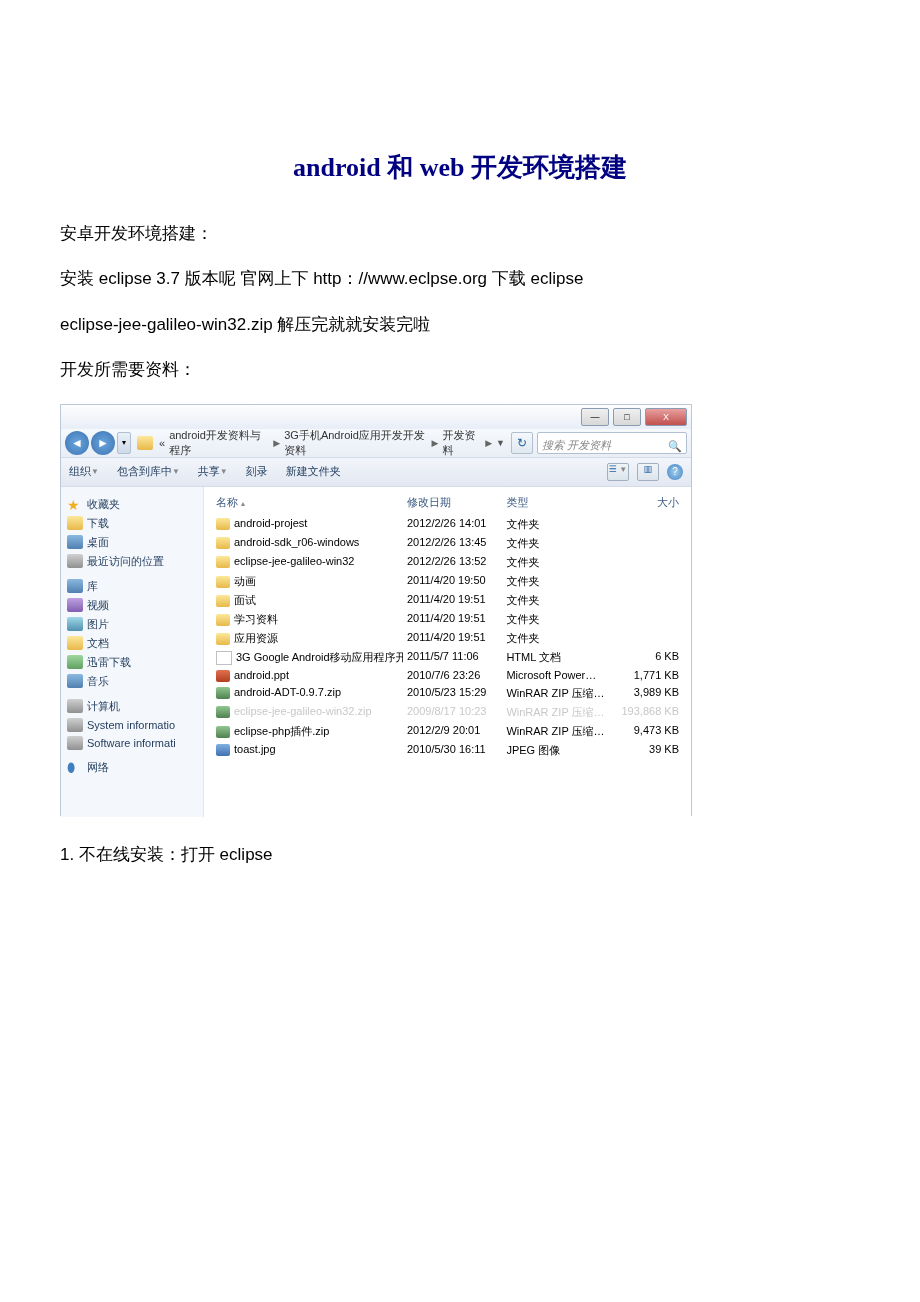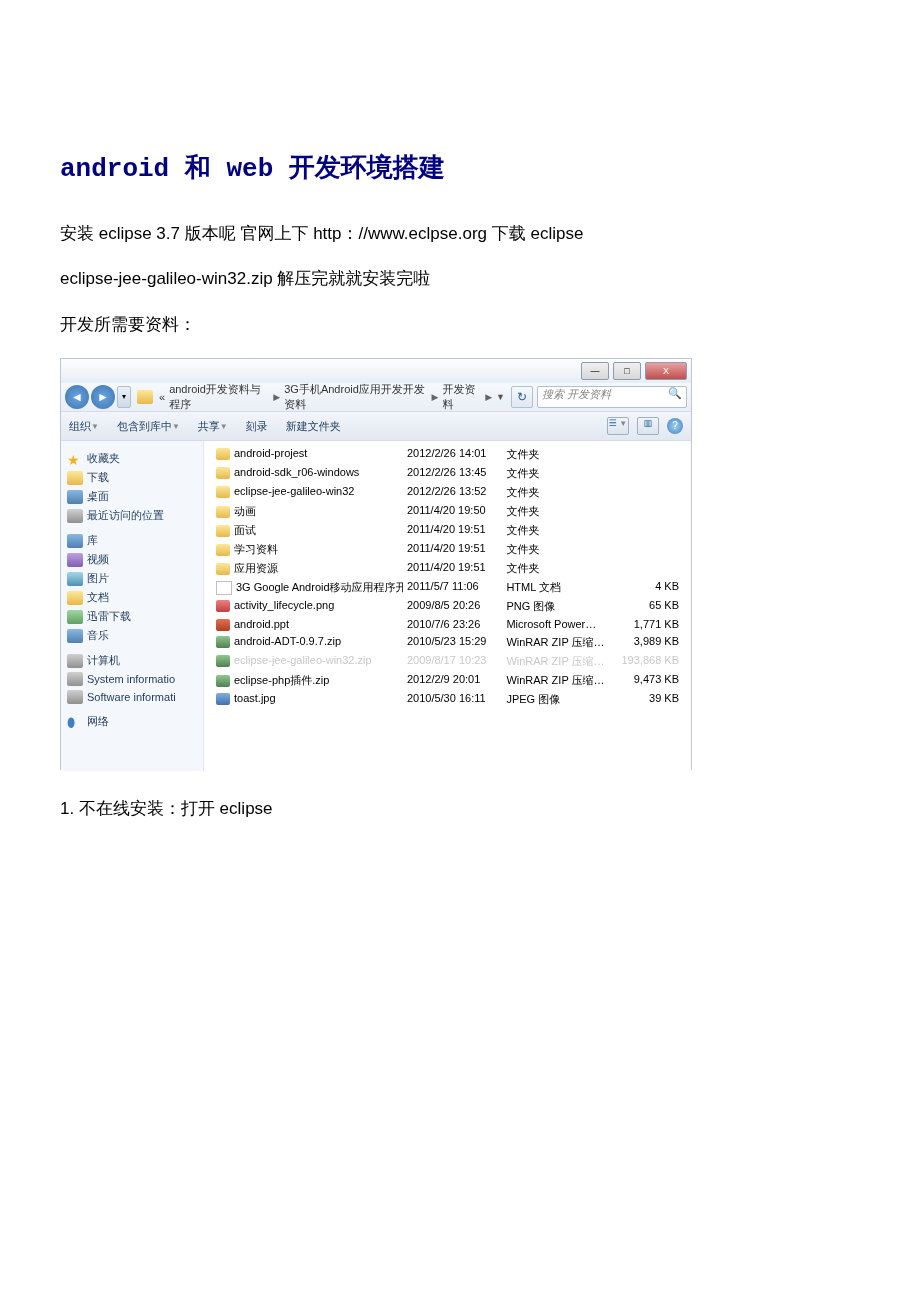--- a/index.html
+++ b/index.html
@@ -1,34 +1,34 @@
 <!DOCTYPE html>
 <html><head>
 <meta charset="utf-8">
 <style>
 body{margin:0;font-family:"Microsoft YaHei",SimSun,sans-serif;background:#fff;width:920px}
 .page{padding:70px 60px}
-.title{font-family:Liberation Mono, monospace;font-size:26px;font-weight:bold;color:#000080;margin:80px 0 30px}
+.title{font-family:Liberation Serif, serif;font-size:26px;font-weight:bold;color:#000080;text-align:center;margin:80px 0 30px}
 .para{font-size:17px;line-height:2.2;margin:8px 0;color:#000}
 .explorer{width:630px;height:410px;border:1px solid #bcc7d8;background:linear-gradient(#fff,#f3f6fb);margin:15px 0 20px;position:relative;font-size:11px}
 .titlebar{height:24px;background:linear-gradient(#fdfdfd,#e8eef7);display:flex;justify-content:flex-end;align-items:center}
 .winbtn{width:26px;height:16px;border:1px solid #8a9cb4;margin-right:4px;display:flex;align-items:center;justify-content:center;font-size:9px;border-radius:2px}
 .min{background:linear-gradient(#f0f0f0,#d8d8d8)}
 .max{background:linear-gradient(#f0f0f0,#d8d8d8)}
 .close{background:linear-gradient(#e8a0a0,#c0504d);color:#fff;width:40px}
 .addrbar{height:28px;background:linear-gradient(#f6f9fc,#e9eef6);display:flex;align-items:center;padding:0 4px;border-bottom:1px solid #d4dce8}
 .navbtn{width:24px;height:24px;border-radius:50%;background:radial-gradient(#6ba6e0,#3b73b0);margin-right:2px;display:flex;align-items:center;justify-content:center;color:#fff;font-size:12px}
 .navdrop{width:12px;height:20px;background:linear-gradient(#e8f0f8,#d0dae8);border:1px solid #b0c0d0;border-radius:2px;margin-right:6px;font-size:8px;text-align:center;line-height:20px}
 .folder-ico{width:16px;height:14px;background:linear-gradient(#fce89a,#e8b84a);border-radius:2px;margin-right:4px;flex-shrink:0}
 .path{flex:1;display:flex;align-items:center;color:#333}
 .path span{margin:0 2px}
 .arrow{color:#666;font-size:9px}
 .pdrop{color:#555;margin-left:4px;font-size:9px}
 .refresh{width:20px;height:20px;border:1px solid #b0c0d0;background:linear-gradient(#f4f8fc,#e0e8f0);margin-left:4px;color:#2060a0;font-size:12px;text-align:center;line-height:20px;border-radius:2px}
-.searchbox{width:140px;height:20px;border:1px solid #b0c0d0;background:#fff;margin-left:4px;padding:0 4px;color:#888;font-style:italic;display:flex;align-items:flex-start;border-radius:2px}
+.searchbox{width:140px;height:20px;border:1px solid #b0c0d0;background:#fff;margin-left:4px;padding:0 4px;color:#888;font-style:italic;display:flex;align-items:flex-end;border-radius:2px}
 .srchico{margin-left:auto;color:#3070b0;font-style:normal}
 .toolbar{height:28px;background:linear-gradient(#f2f5fa,#e2e8f2);display:flex;align-items:center;padding:0 8px;border-bottom:1px solid #d4dce8;color:#1e395b}
 .toolbar .titem{margin-right:18px;display:flex;align-items:center}
 .toolbar .right{margin-left:auto;display:flex;gap:8px;align-items:center}
 .viewico{width:20px;height:16px;border:1px solid #a0b0c0;background:linear-gradient(#f0f4f8,#dce4ec);font-size:9px;text-align:center;color:#2060a0;border-radius:2px}
 .help{width:16px;height:16px;border-radius:50%;background:radial-gradient(#a0d0f0,#4080c0);color:#fff;text-align:center;line-height:16px;font-size:10px}
 .body{display:flex;height:330px}
 .nav{width:130px;background:#f4f7fb;border-right:1px solid #e0e6ee;padding:8px 6px;overflow:hidden}
 .navitem{display:flex;align-items:center;padding:2px 0;color:#1e395b;white-space:nowrap}
 .navitem.hdr{padding-top:8px}
@@ -60,20 +60,21 @@
 .fico.rar{background:linear-gradient(#90c890,#508050);border-radius:2px}
 .fico.exe{background:linear-gradient(#c090e0,#8050b0);border-radius:2px}
 .fico.jpg{background:linear-gradient(#80b0e0,#4070b0);border-radius:2px}
 .carrot{color:#888;font-size:8px}
 </style>
 </head>
 <body>
 
 <div class="page">
   <div class="title">android 和 web 开发环境搭建</div>
+  <div class="para">安卓开发环境搭建：</div>
   <div class="para">安装 eclipse 3.7 版本呢 官网上下 http：//www.eclpse.org 下载 eclipse</div>
   <div class="para"> eclipse-jee-galileo-win32.zip 解压完就就安装完啦</div>
   <div class="para">开发所需要资料：</div>
 
   <div class="explorer">
     <div class="titlebar">
       <div class="winbtn min">—</div>
       <div class="winbtn max">□</div>
       <div class="winbtn close">X</div>
     </div>
@@ -172,20 +173,26 @@
         <div class="navitem">
             <span class="ico gray"></span>
             <span>Software informati</span>
           </div>
         <div class="navitem hdr">
             <span class="ico net">⬮</span>
             <span>网络</span>
           </div>
       </div>
       <div class="filelist">
+        <div class="fhdr">
+          <div class="col-name"><span>名称</span> <span class="carrot">▴</span></div>
+          <div class="col-date">修改日期</div>
+          <div class="col-type">类型</div>
+          <div class="col-size">大小</div>
+        </div>
         <div id="files">
             <div class="frow">
               <div class="col-name"><span class="fico folder"></span>android-projest</div>
               <div class="col-date">2012/2/26 14:01</div>
               <div class="col-type">文件夹</div>
               <div class="col-size"></div>
             </div>
             <div class="frow">
               <div class="col-name"><span class="fico folder"></span>android-sdk_r06-windows</div>
               <div class="col-date">2012/2/26 13:45</div>
@@ -219,27 +226,21 @@
             <div class="frow">
               <div class="col-name"><span class="fico folder"></span>应用资源</div>
               <div class="col-date">2011/4/20 19:51</div>
               <div class="col-type">文件夹</div>
               <div class="col-size"></div>
             </div>
             <div class="frow">
               <div class="col-name"><span class="fico html"></span>3G Google Android移动应用程序开发(…</div>
               <div class="col-date">2011/5/7 11:06</div>
               <div class="col-type">HTML 文档</div>
-              <div class="col-size">4 KB</div>
-            </div>
-            <div class="frow">
-              <div class="col-name"><span class="fico png"></span>activity_lifecycle.png</div>
-              <div class="col-date">2009/8/5 20:26</div>
-              <div class="col-type">PNG 图像</div>
-              <div class="col-size">65 KB</div>
+              <div class="col-size">6 KB</div>
             </div>
             <div class="frow">
               <div class="col-name"><span class="fico ppt"></span>android.ppt</div>
               <div class="col-date">2010/7/6 23:26</div>
               <div class="col-type">Microsoft Power…</div>
               <div class="col-size">1,771 KB</div>
             </div>
             <div class="frow">
               <div class="col-name"><span class="fico zip"></span>android-ADT-0.9.7.zip</div>
               <div class="col-date">2010/5/23 15:29</div>

